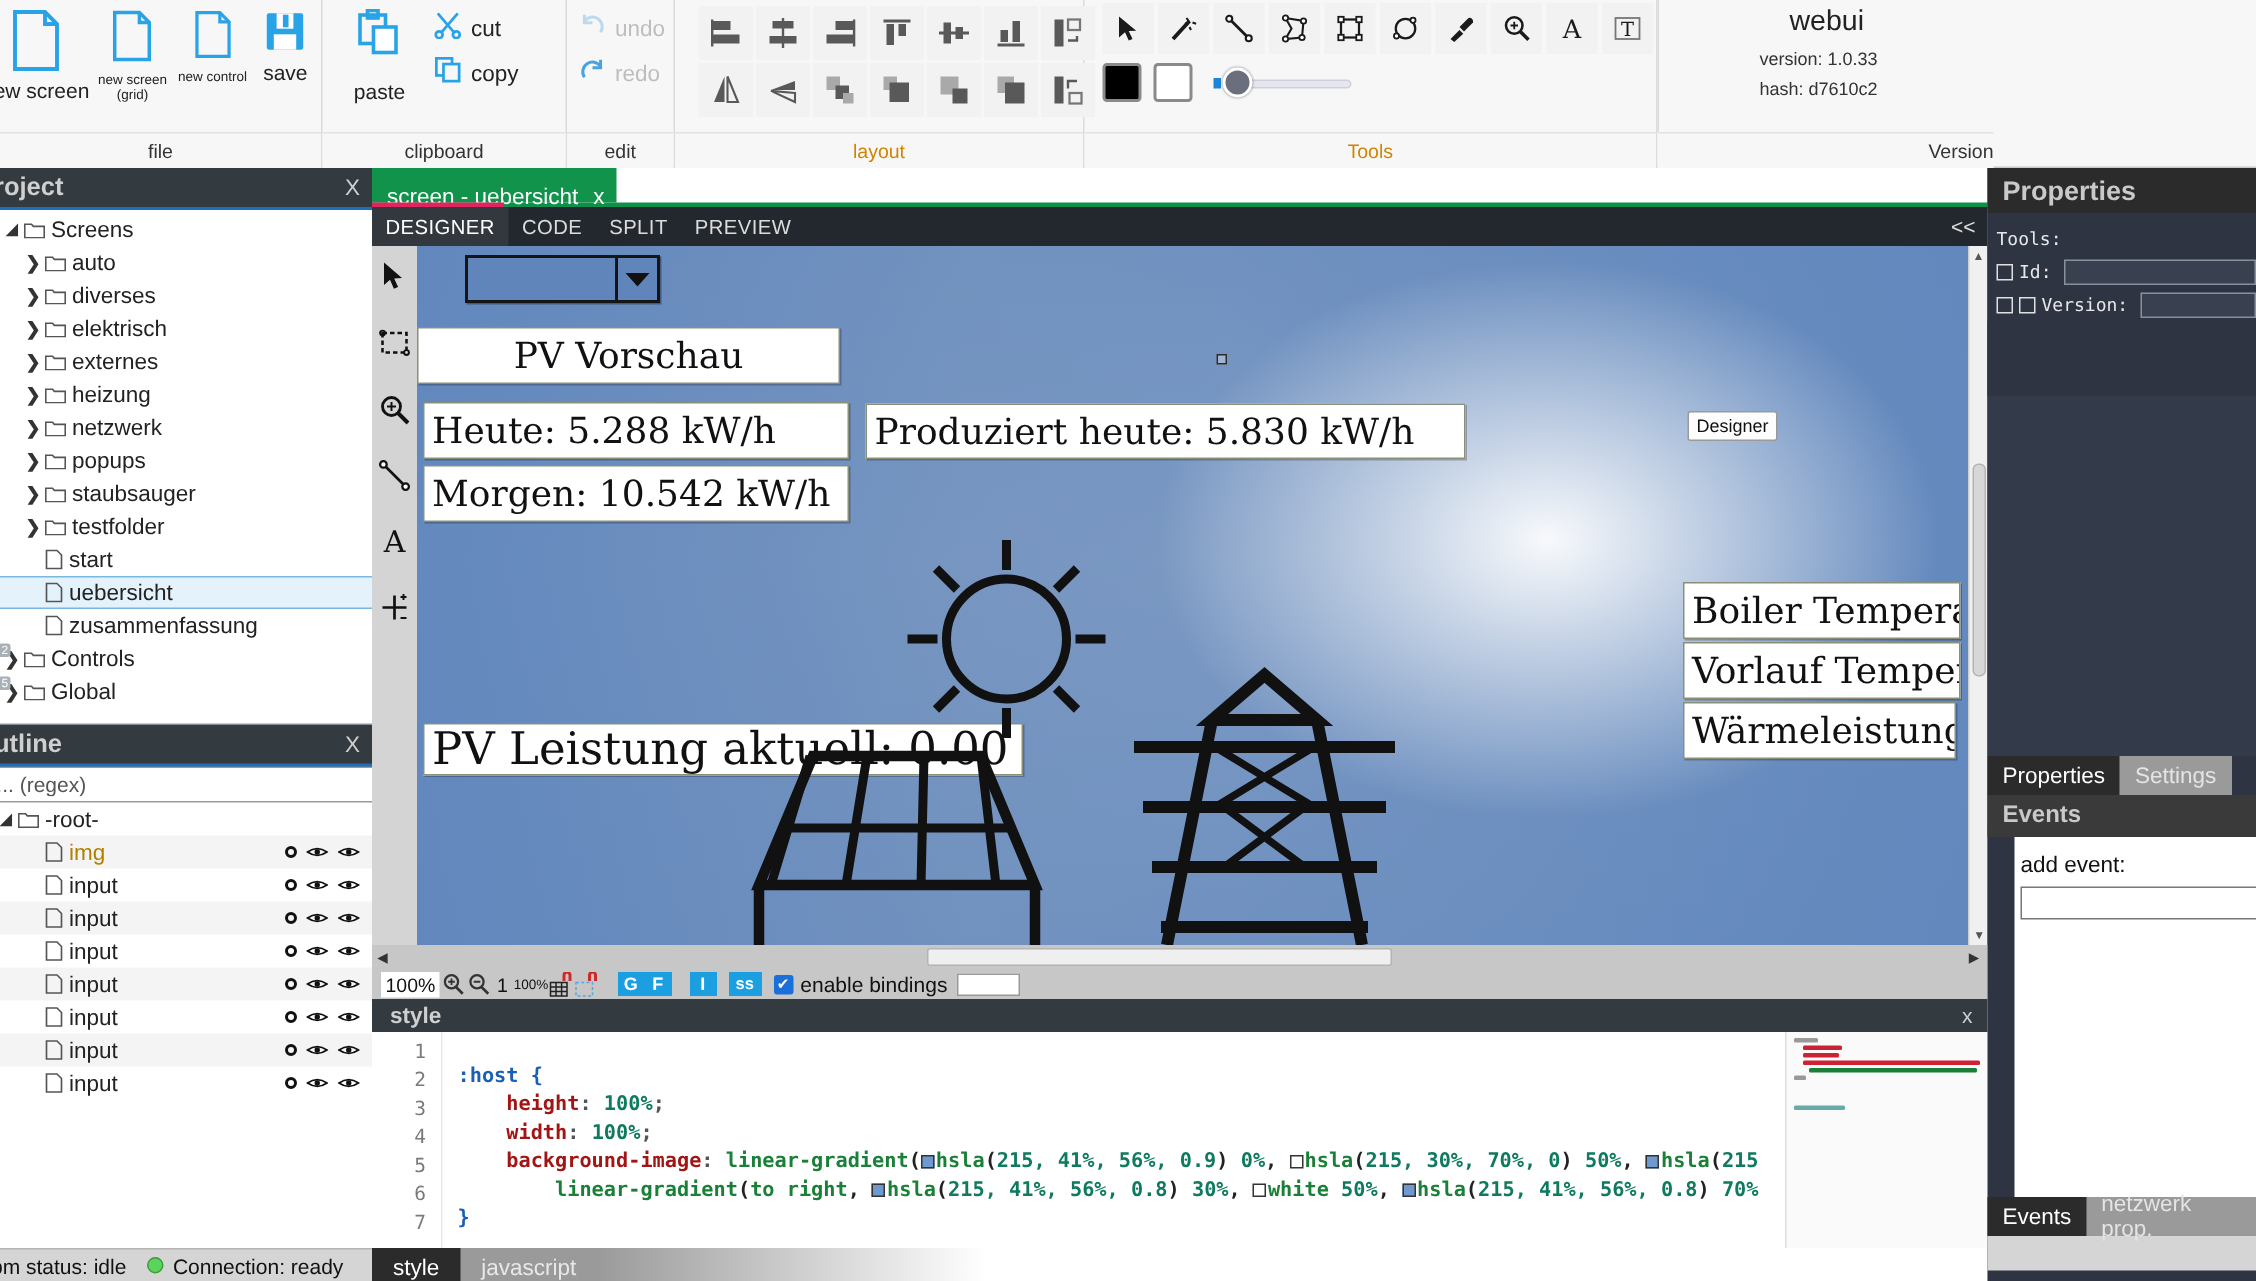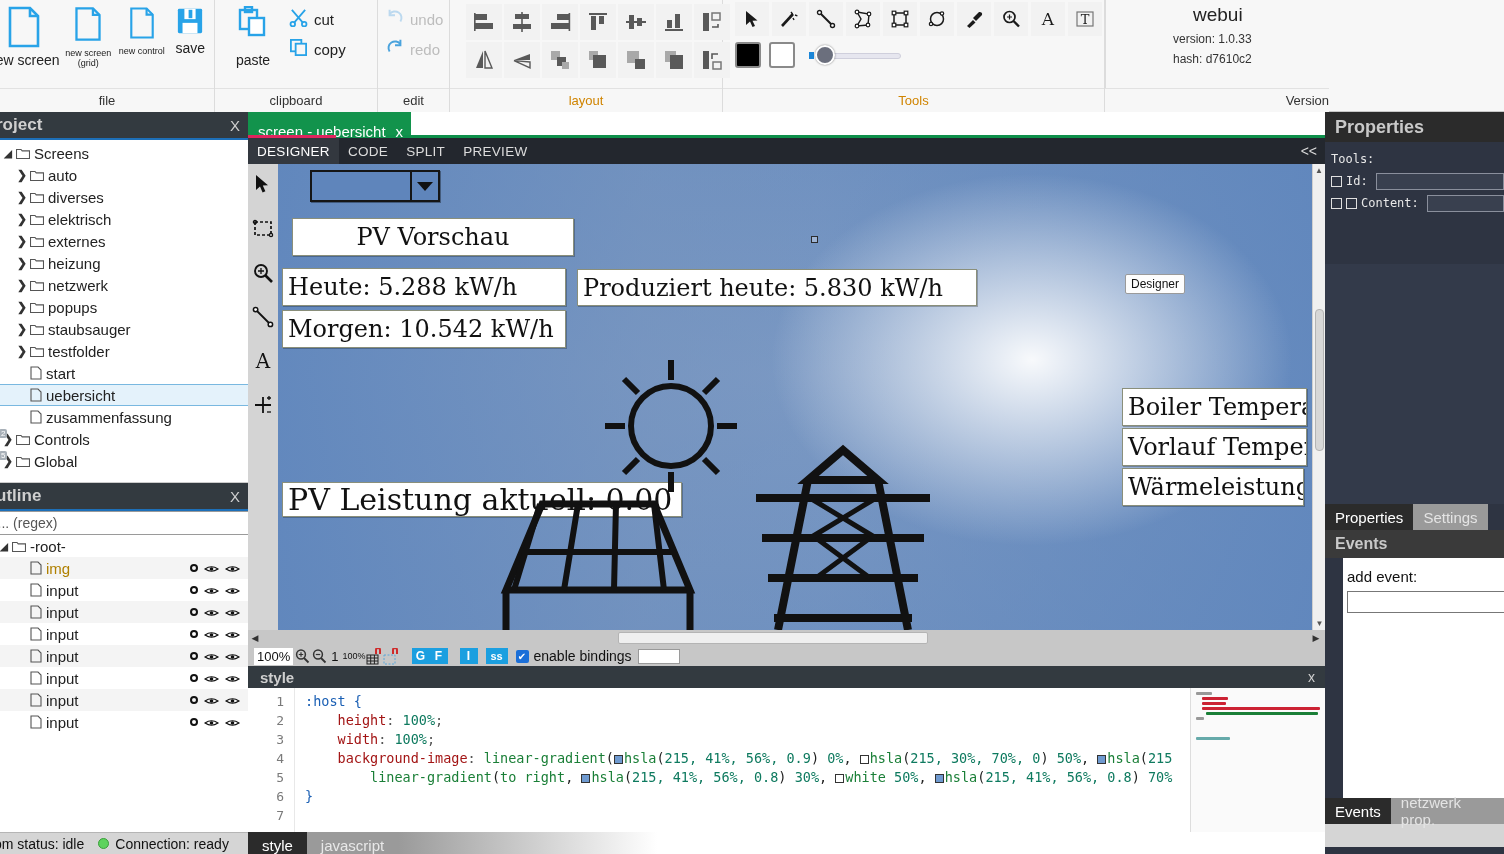--- a/index.html
+++ b/index.html
@@ -200,21 +200,21 @@
   #bindchk { width: 13px; height: 13px; background:#1b6fd8; border-radius:2px; display:flex;align-items:center;justify-content:center;color:#fff;font-size:10px; margin-left: 8px; cursor:pointer;}
   #bindlabel { margin-left: 5px; font-size: 14px;}
   #bindinput { width: 42px; height: 15px; background: #fff; border: 1px solid #9a9a9a; margin-left: 6px;}
 
   
   #code-panel { height: 192px; background: #ffffff; display:flex; flex-direction: column; }
   #code-head { height: 22px; background: #333a40; color: #cfcfcf; font-size: 15px; font-weight: bold; display:flex; align-items:center; padding-left: 12px; position:relative;}
   #code-head .ch-x { position:absolute; right: 10px; font-weight: normal; font-size: 14px; cursor:pointer;}
   #code-body { flex:1; display:flex; position: relative; background:#fff; overflow:hidden;}
   #gutter { width: 46px; text-align:right; padding-right: 10px; padding-top: 4px; color:#7a7a7a; font-family:"DejaVu Sans Mono", monospace; font-size: 13px; line-height: 19px;}
-  #codetext { flex:1; padding-top: 4px; padding-left: 10px; font-family:"DejaVu Sans Mono", monospace; font-size: 13.5px; line-height: 19px; white-space: pre; color:#222; border-left: 1px solid #e8e8e8;}
+  #codetext { flex:1; padding-top: 20px; padding-left: 10px; font-family:"DejaVu Sans Mono", monospace; font-size: 13.5px; line-height: 19px; white-space: pre; color:#222; border-left: 1px solid #e8e8e8; font-weight: bold;}
   .ck { color:#a31515; }         
   .csel { color: #1a5fb4; }      
   .cfn { color: #1a7f37; }       
   .cnum { color: #0e7a5f; }      
   .cbrace { color:#1a5fb4; }
   .cpunct { color:#555; }
   .sw { display:inline-block; width: 9px; height: 9px; border: 1px solid #333; vertical-align: -1px; margin-right: 1px;}
   .sw.blue { background: #6f9ad0; }
   .sw.white { background: #fff; }
   #minimap { position:absolute; right: 0; top: 0; width: 135px; height: 100%; background: #fafafa; border-left: 1px solid #ddd; padding: 4px 5px; overflow:hidden;}
@@ -969,21 +969,21 @@
 
       <div class="dsel-box" style="left:32px;top:6px;width:130px;height:32px;">
         <div class="dsel-arrow">
           <svg width="18" height="12" viewBox="0 0 18 12">
               <path d="M1 2 L17 2 L9 11 z" fill="#111"></path>
             </svg>
         </div>
       </div>
 
       <div id="widget-layer">
-          <div class="pv-box center" style="left: 14px; top: 54px; width: 282px; height: 38px; font-size: 24px; padding-left: 0px;">
+          <div class="pv-box center" style="left: 0; top: 54px; width: 282px; height: 38px; font-size: 24px; padding-left: 0px;">
             <span>PV Vorschau</span>
           </div>
           <div class="pv-box" style="left: 4px; top: 104px; width: 284px; height: 38px; font-size: 24px; padding-left: 5px;">
             <span>Heute: 5.288 kW/h</span>
           </div>
           <div class="pv-box" style="left: 299px; top: 105px; width: 400px; height: 37px; font-size: 24px; padding-left: 5px;">
             <span>Produziert heute: 5.830 kW/h</span>
           </div>
           <div class="pv-box" style="left: 4px; top: 146px; width: 284px; height: 38px; font-size: 24px; padding-left: 5px;">
             <span>Morgen: 10.542 kW/h</span>
@@ -1136,21 +1136,21 @@
       <span>Tools:</span>
     </div>
     <div class="prop-row">
       <span class="pchk"></span>
       <span>Id:</span>
       <span class="pfield"></span>
     </div>
     <div class="prop-row">
       <span class="pchk"></span>
       <span class="pchk"></span>
-      <span>Content:</span>
+      <span>Version:</span>
       <span class="pfield"></span>
     </div>
     <div id="prop-spacer"></div>
   </div>
   <div id="prop-rest"></div>
   <div class="dock-tabs">
     <div class="dock-tab active">Properties</div>
     <div class="dock-tab inactive">Settings</div>
   </div>
   <div id="events-header">Events</div>

